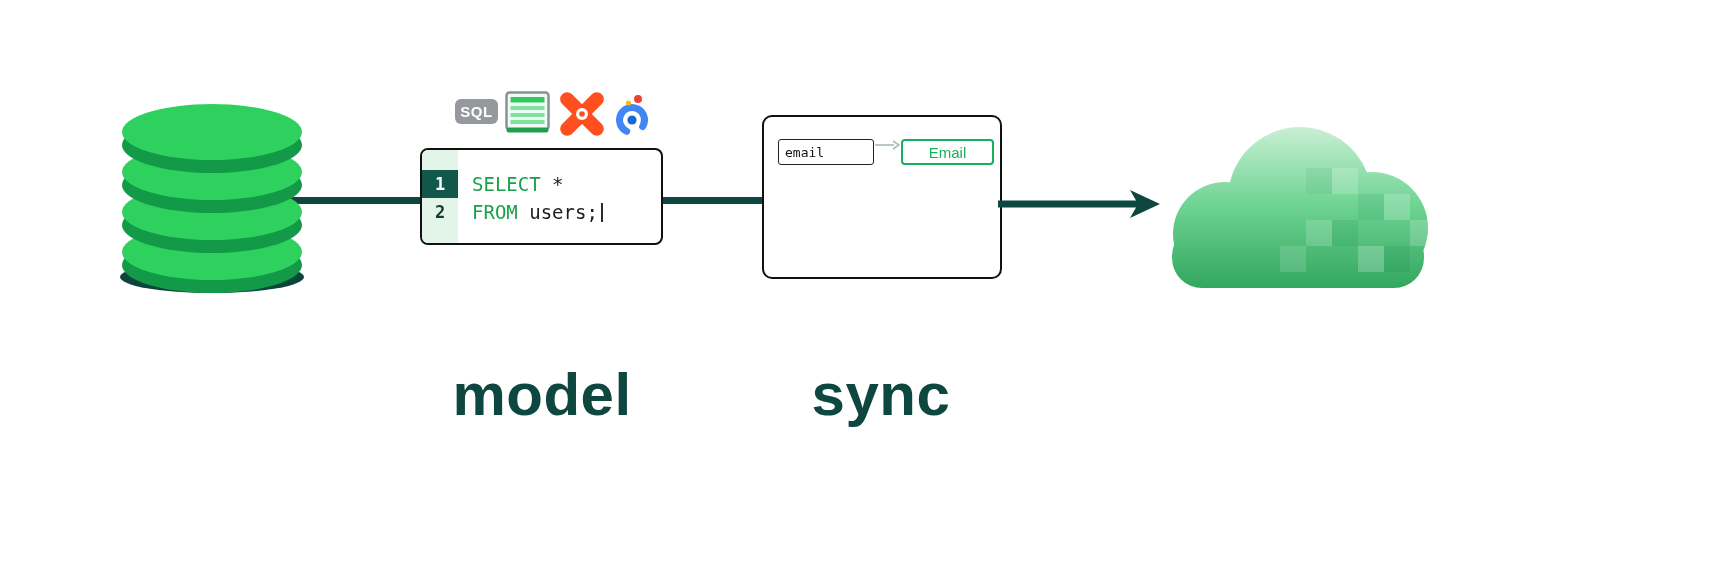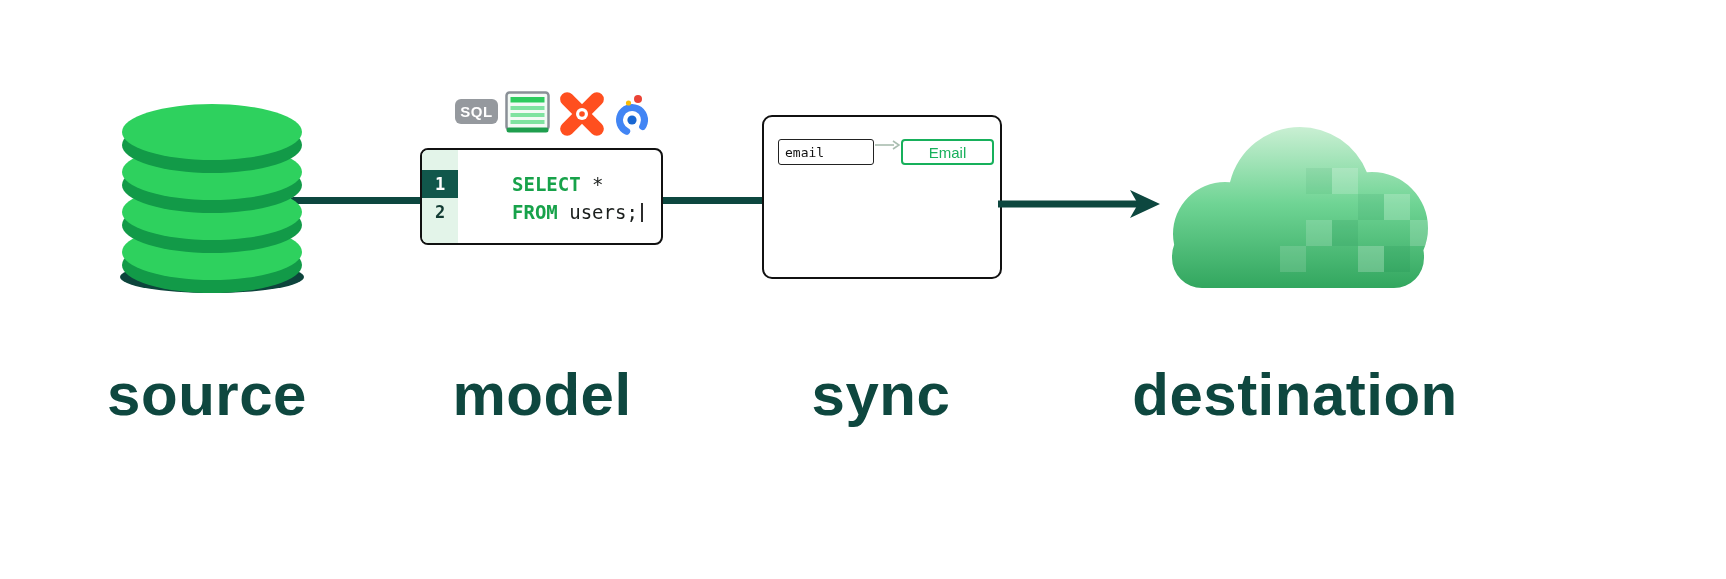--- a/index.html
+++ b/index.html
@@ -29,21 +29,21 @@
     border:2px solid #111;border-radius:8px;box-sizing:border-box;display:flex;
     overflow:hidden;z-index:2;
   }
   .gutter{width:36px;background:#e3f4e9;padding-top:20px;box-sizing:border-box;flex:none;}
   .ln{height:28px;line-height:28px;text-align:center;
       font-family:"DejaVu Sans Mono",monospace;font-size:17px;font-weight:600;}
   .ln1{background:#11574b;color:#ffffff;}
   .ln2{color:#123b33;}
   .code{padding:20px 0 0 14px;font-family:"DejaVu Sans Mono",monospace;font-size:19px;}
   .code-line{height:28px;line-height:28px;white-space:pre;}
-  .kw{color:#17a24a;font-weight:700;margin-left:40px;}
+  .kw{color:#17a24a;font-weight:400;}
   .plain{color:#1b1f1d;}
   .caret{display:inline-block;width:2px;height:19px;background:#2c2c2c;margin-left:3px;vertical-align:-3px;}
   
   .sync-box{
     position:absolute;left:762px;top:115px;width:240px;height:164px;background:#fff;
     border:2px solid #111;border-radius:10px;box-sizing:border-box;
     padding:22px 10px 0 14px;display:flex;flex-direction:column;gap:17px;z-index:2;
   }
   .map-row{display:flex;align-items:flex-start;height:27px;}
   .map-src{
@@ -168,18 +168,16 @@
       </g>
       <g fill="#0c7a40">
         <rect x="208" y="78" width="26" height="26" opacity="0.10"></rect>
         <rect x="182" y="104" width="26" height="26" opacity="0.12"></rect>
         <rect x="234" y="130" width="26" height="26" opacity="0.12"></rect>
         <rect x="156" y="52" width="26" height="26" opacity="0.08"></rect>
       </g>
     </g>
   </svg>
 
-  <div class="stage-label" id="label-source">source</div>
   <div class="stage-label" id="label-model">model</div>
   <div class="stage-label" id="label-sync">sync</div>
-  <div class="stage-label" id="label-destination">destination</div>
 
 </div>
 
 </body></html>

